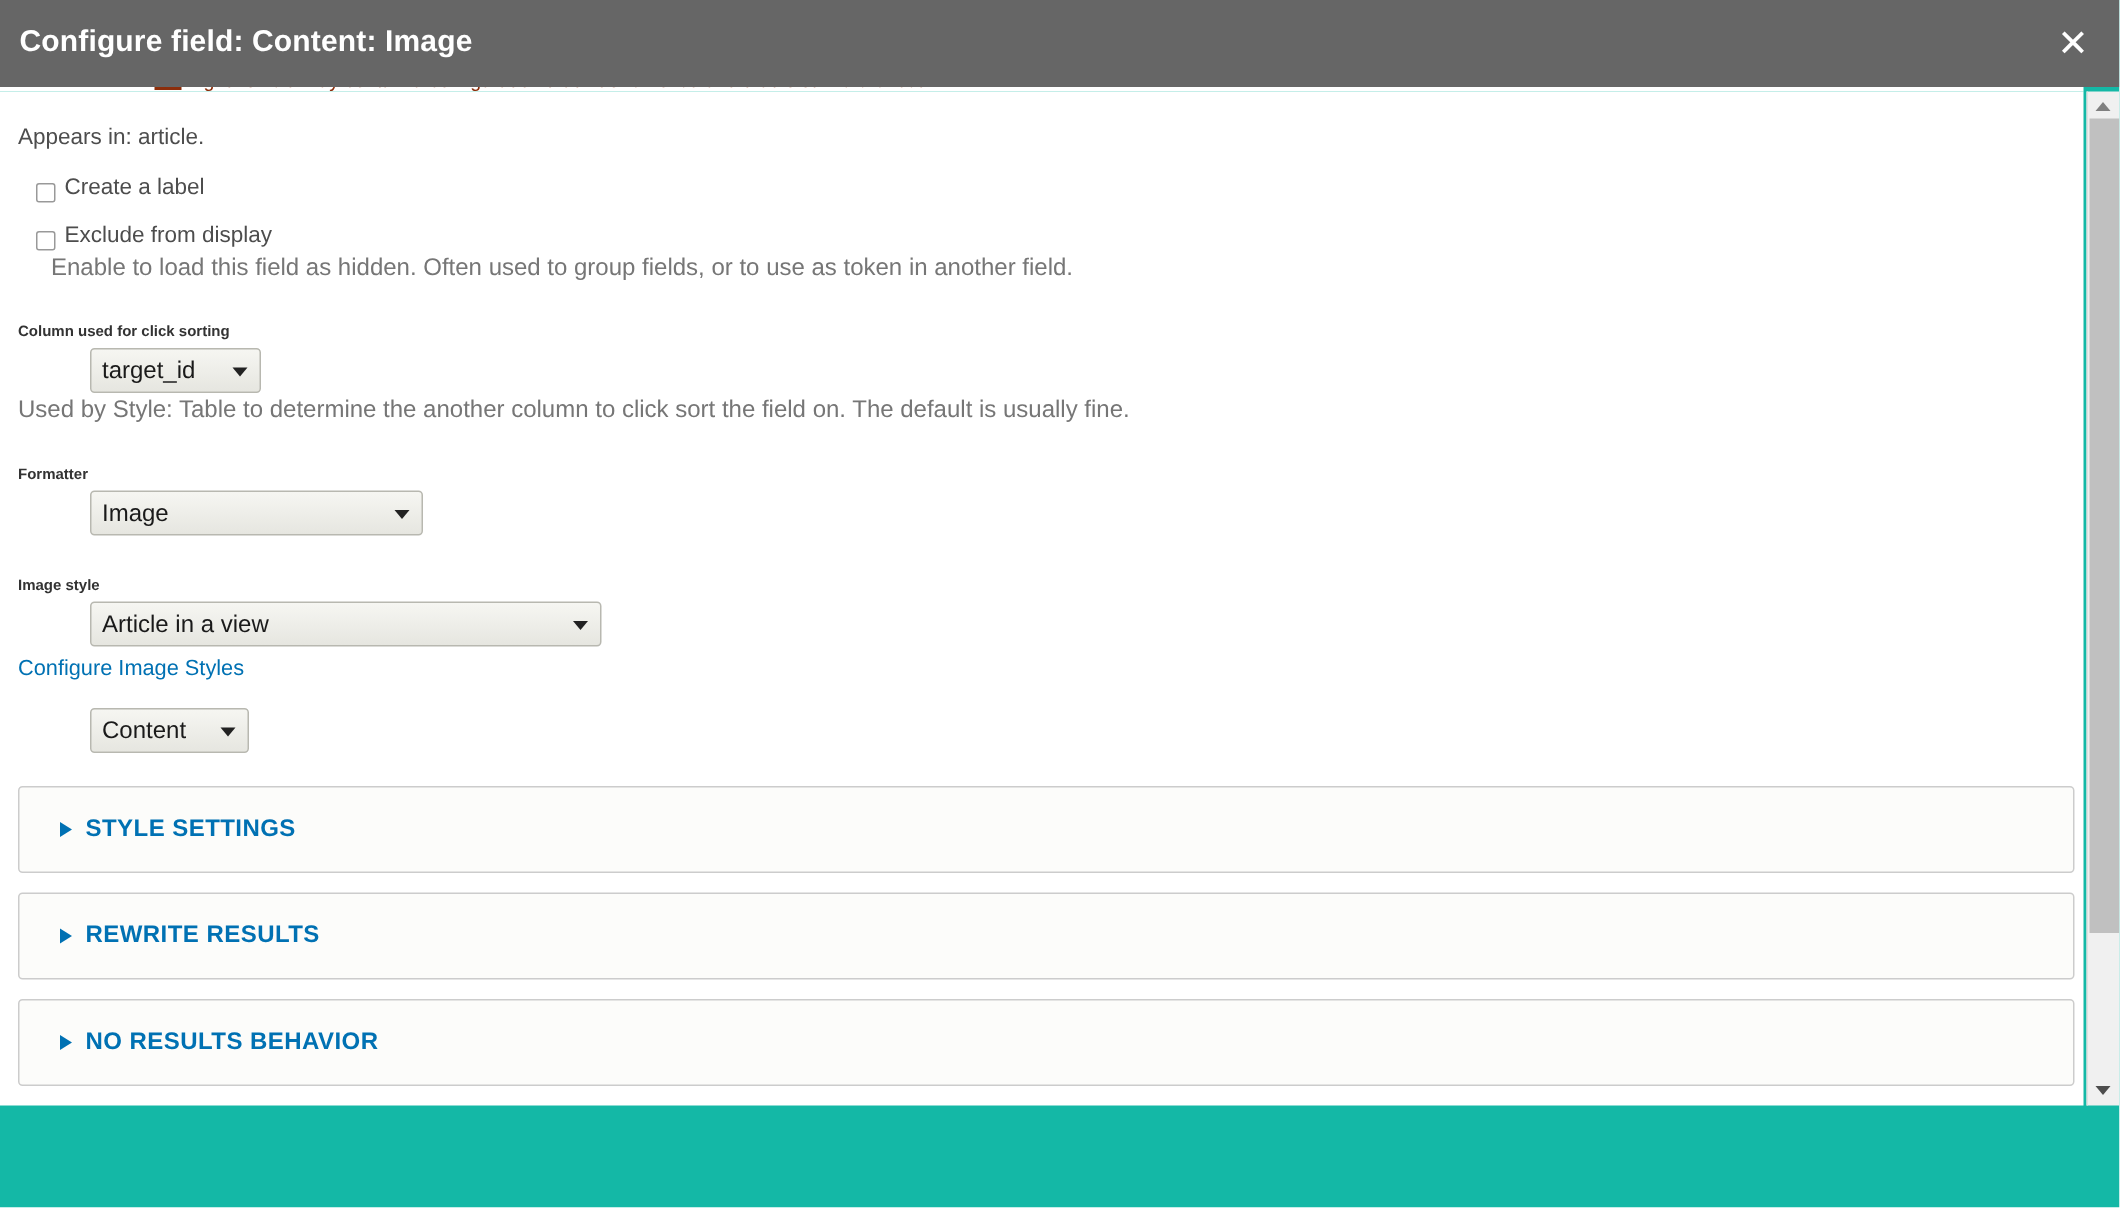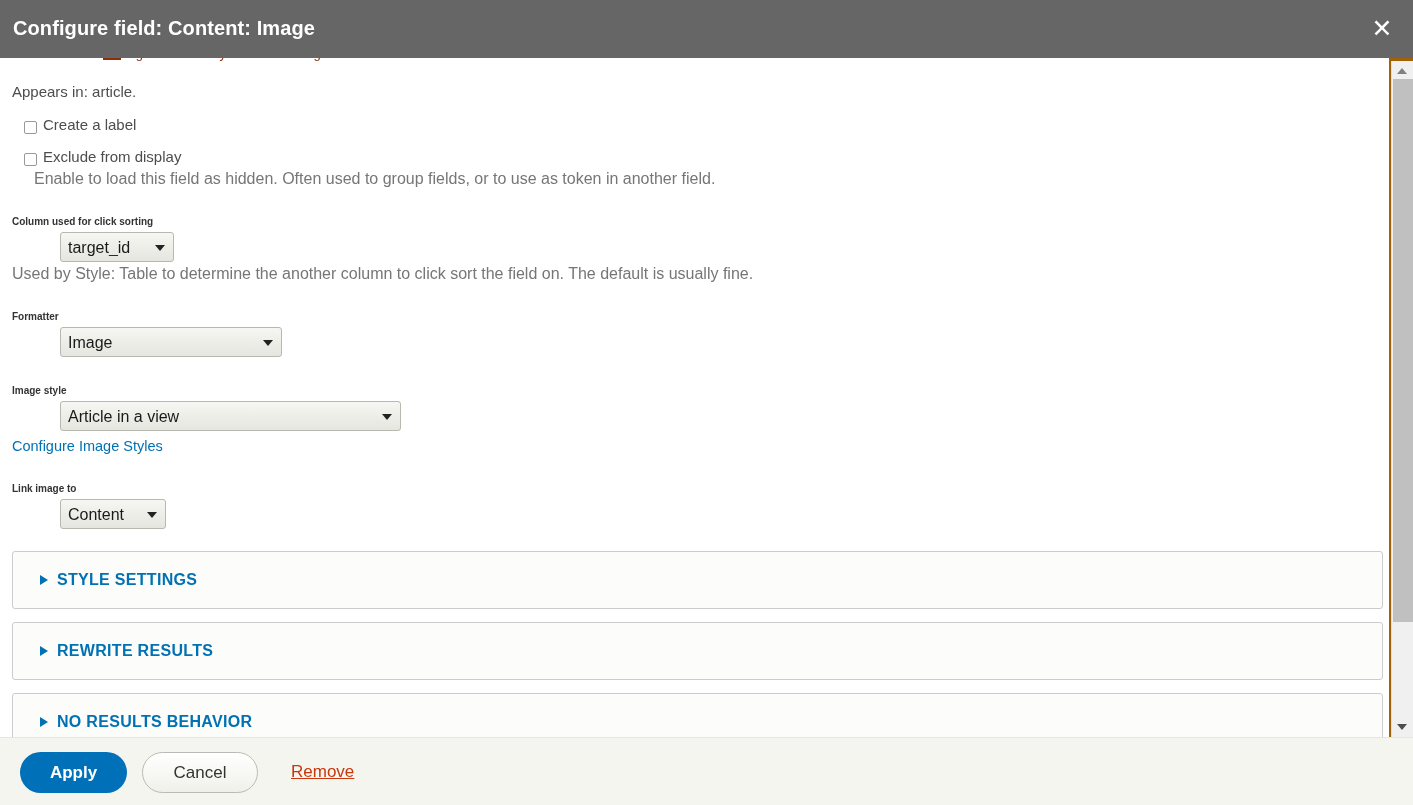--- a/index.html
+++ b/index.html
@@ -9,21 +9,21 @@
     height: 805px;
     overflow: hidden;
     background: #ffffff;
     font-family: "Liberation Sans", sans-serif;
   }
 
   .modal {
     position: relative;
     width: 1413px;
     height: 805px;
-    background: #a16207;
+    background: #14b8a6;
     overflow: hidden;
   }
 
   
   .modal-header {
     position: absolute;
     top: 0; left: 0;
     width: 1413px;
     height: 58px;
     background: #666666;
@@ -101,21 +101,21 @@
   }
 
   .appears-in {
     font-size: 15px;
     color: #4d4d4d;
     margin: 0 0 15px 0;
   }
 
   .cb-row {
     display: flex;
-    align-items: center;
+    align-items: flex-end;
     margin-bottom: 6px;
     padding-left: 12px;
   }
   .cb-box {
     width: 13px;
     height: 13px;
     border: 1px solid #999;
     border-radius: 2px;
     background: #fff;
     margin: 4px 6px 0 0;
@@ -373,21 +373,20 @@
         <label class="field-label">Image style</label>
         <span class="select-wrap">
           <select class="styled sel-imagestyle">
             <option>Article in a view</option>
           </select>
         </span>
         <div><a class="inline-link">Configure Image Styles</a></div>
       </div>
 
       <div class="field-group">
-        <label class="field-label">Link image to</label>
         <span class="select-wrap">
           <select class="styled sel-linkto">
             <option>Content</option>
           </select>
         </span>
       </div>
 
       <div class="details-box">
         <div class="details-summary">
           <span class="tri"></span>
@@ -415,19 +414,14 @@
   <div class="scrollbar">
     <div class="sb-arrow up">
         <span class="ar"></span>
       </div>
     <div class="sb-thumb"></div>
     <div class="sb-arrow down">
         <span class="ar"></span>
       </div>
   </div>
 
-  <div class="modal-footer">
-    <button class="btn-apply">Apply</button>
-    <button class="btn-cancel">Cancel</button>
-    <a class="link-remove">Remove</a>
-  </div>
 
 </div>
 
 </body></html>

